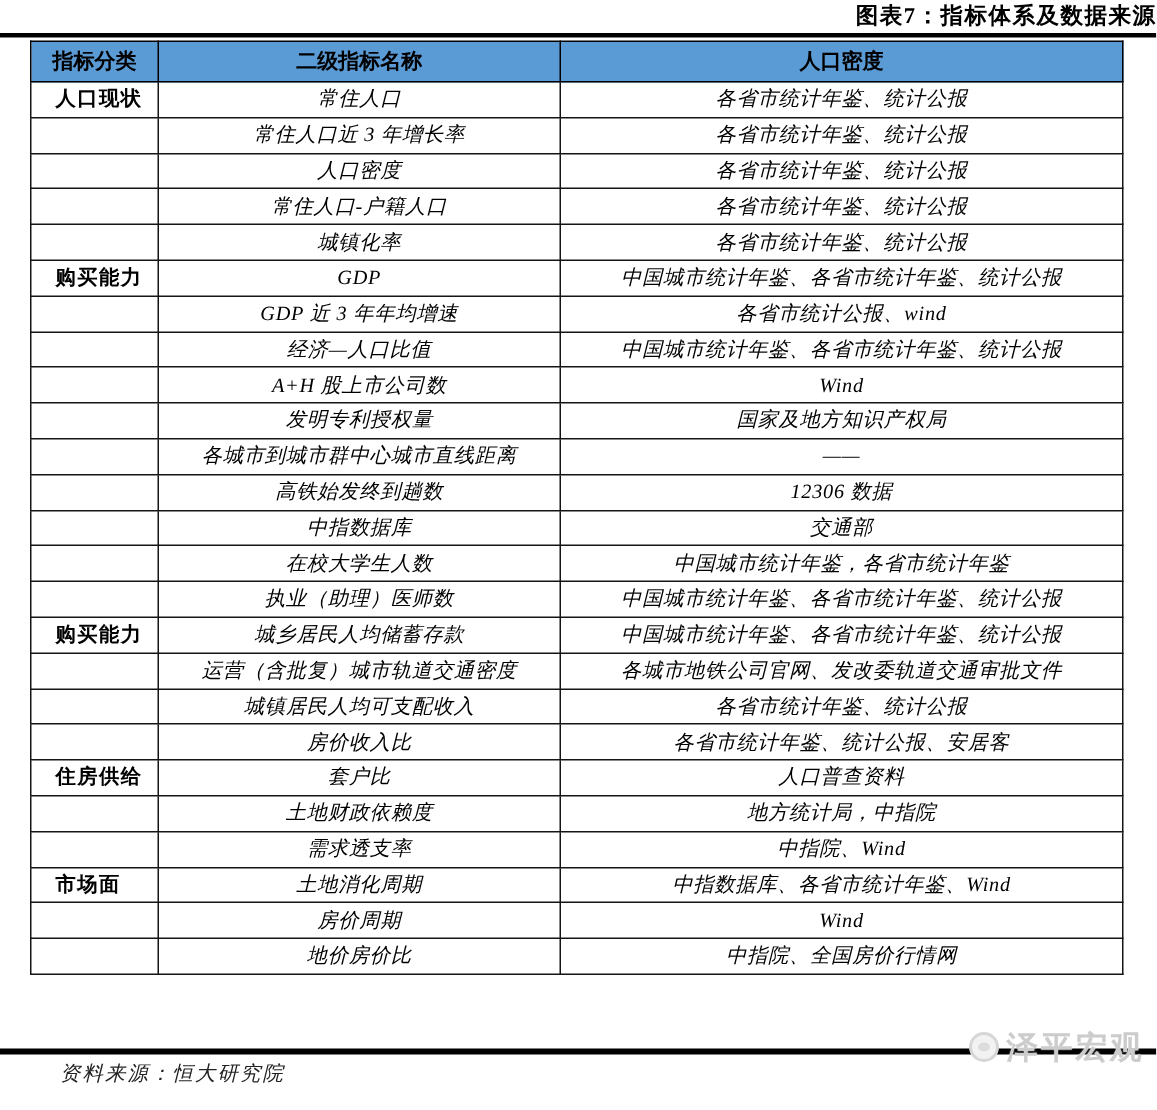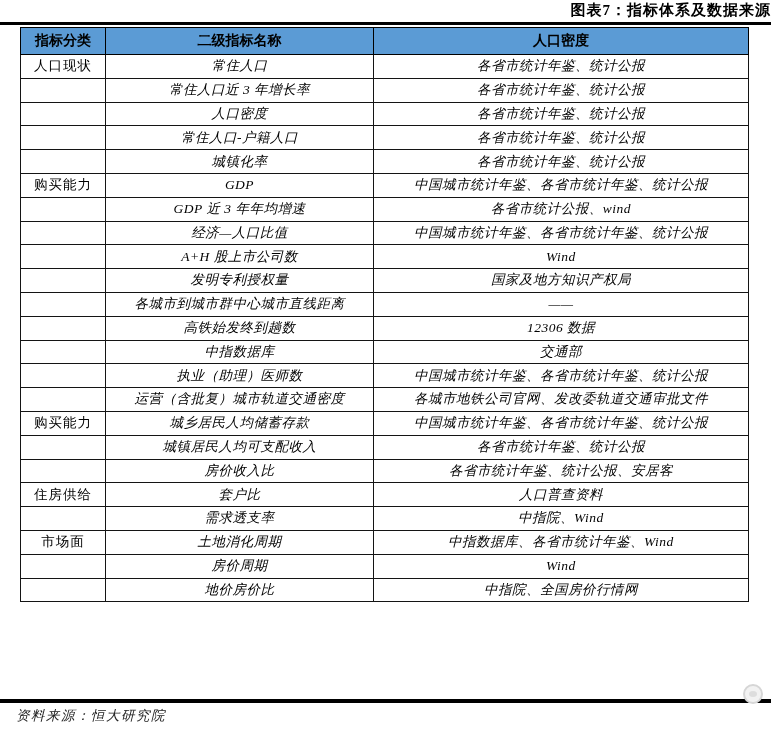--- a/index.html
+++ b/index.html
@@ -23,24 +23,24 @@
   .ind-table th {
     background:#5b9bd5; border:1px solid #000;
     font-size:14px; font-weight:bold; text-align:center;
     height:26px; padding:0 4px;
   }
   .ind-table td {
     border:1px solid #141414; font-size:13.5px;
     height:22.8px; line-height:1.05; padding:0 8px;
     white-space:nowrap; overflow:hidden; vertical-align:middle;
   }
-  .ind-table td.cat { text-align:center; font-weight:normal; padding:0 2px; letter-spacing:1px; }
+  .ind-table td.cat { font-weight:bold; padding:0 16px; letter-spacing:1px; }
   .ind-table td.ind, .ind-table td.src { text-align:center; letter-spacing:0.5px;font-style:italic; }
   .footer {
-    position:absolute; top:707px; left:16px;
+    position:absolute; top:707px; left:40px;
     font-style:italic; font-size:13.5px; letter-spacing:1.5px; color:#222;
   }
   .watermark {
     position:absolute; top:684px; right:8px; z-index:3;
     display:flex; align-items:center; gap:5px;
     color:#cccccc; font-size:21px; font-weight:bold; letter-spacing:2px;
     text-shadow:0 0 1px #ffffff;
   }
   .wm-logo {
     width:20px; height:20px; border-radius:50%;
@@ -146,57 +146,67 @@
     <td class="ind">高铁始发终到趟数</td>
     <td class="src">12306 数据</td>
   </tr>
 
   <tr>
     <td class="cat"></td>
     <td class="ind">中指数据库</td>
     <td class="src">交通部</td>
   </tr>
 
+  <tr>
+    <td class="cat"></td>
+    <td class="ind">在校大学生人数</td>
+    <td class="src">中国城市统计年鉴，各省市统计年鉴</td>
+  </tr>
 
   <tr>
     <td class="cat"></td>
     <td class="ind">执业（助理）医师数</td>
+    <td class="src">中国城市统计年鉴、各省市统计年鉴、统计公报</td>
+  </tr>
+
+  <tr>
+    <td class="cat">购买能力</td>
+    <td class="ind">城乡居民人均储蓄存款</td>
     <td class="src">中国城市统计年鉴、各省市统计年鉴、统计公报</td>
   </tr>
 
   <tr>
     <td class="cat"></td>
     <td class="ind">运营（含批复）城市轨道交通密度</td>
     <td class="src">各城市地铁公司官网、发改委轨道交通审批文件</td>
-  </tr>
-
-  <tr>
-    <td class="cat">购买能力</td>
-    <td class="ind">城乡居民人均储蓄存款</td>
-    <td class="src">中国城市统计年鉴、各省市统计年鉴、统计公报</td>
   </tr>
 
   <tr>
     <td class="cat"></td>
     <td class="ind">城镇居民人均可支配收入</td>
     <td class="src">各省市统计年鉴、统计公报</td>
   </tr>
 
   <tr>
     <td class="cat"></td>
     <td class="ind">房价收入比</td>
     <td class="src">各省市统计年鉴、统计公报、安居客</td>
   </tr>
 
   <tr>
     <td class="cat">住房供给</td>
     <td class="ind">套户比</td>
     <td class="src">人口普查资料</td>
   </tr>
 
+  <tr>
+    <td class="cat"></td>
+    <td class="ind">土地财政依赖度</td>
+    <td class="src">地方统计局，中指院</td>
+  </tr>
 
   <tr>
     <td class="cat"></td>
     <td class="ind">需求透支率</td>
     <td class="src">中指院、Wind</td>
   </tr>
 
   <tr>
     <td class="cat">市场面</td>
     <td class="ind">土地消化周期</td>
@@ -215,14 +225,15 @@
     <td class="src">中指院、全国房价行情网</td>
   </tr>
 </tbody>
   </table>
 
   <div class="rule bottom"></div>
   <div class="footer">资料来源：恒大研究院</div>
 
   <div class="watermark">
     <span class="wm-logo"></span>
+    <span>泽平宏观</span>
   </div>
 </div>
 
 </body></html>

